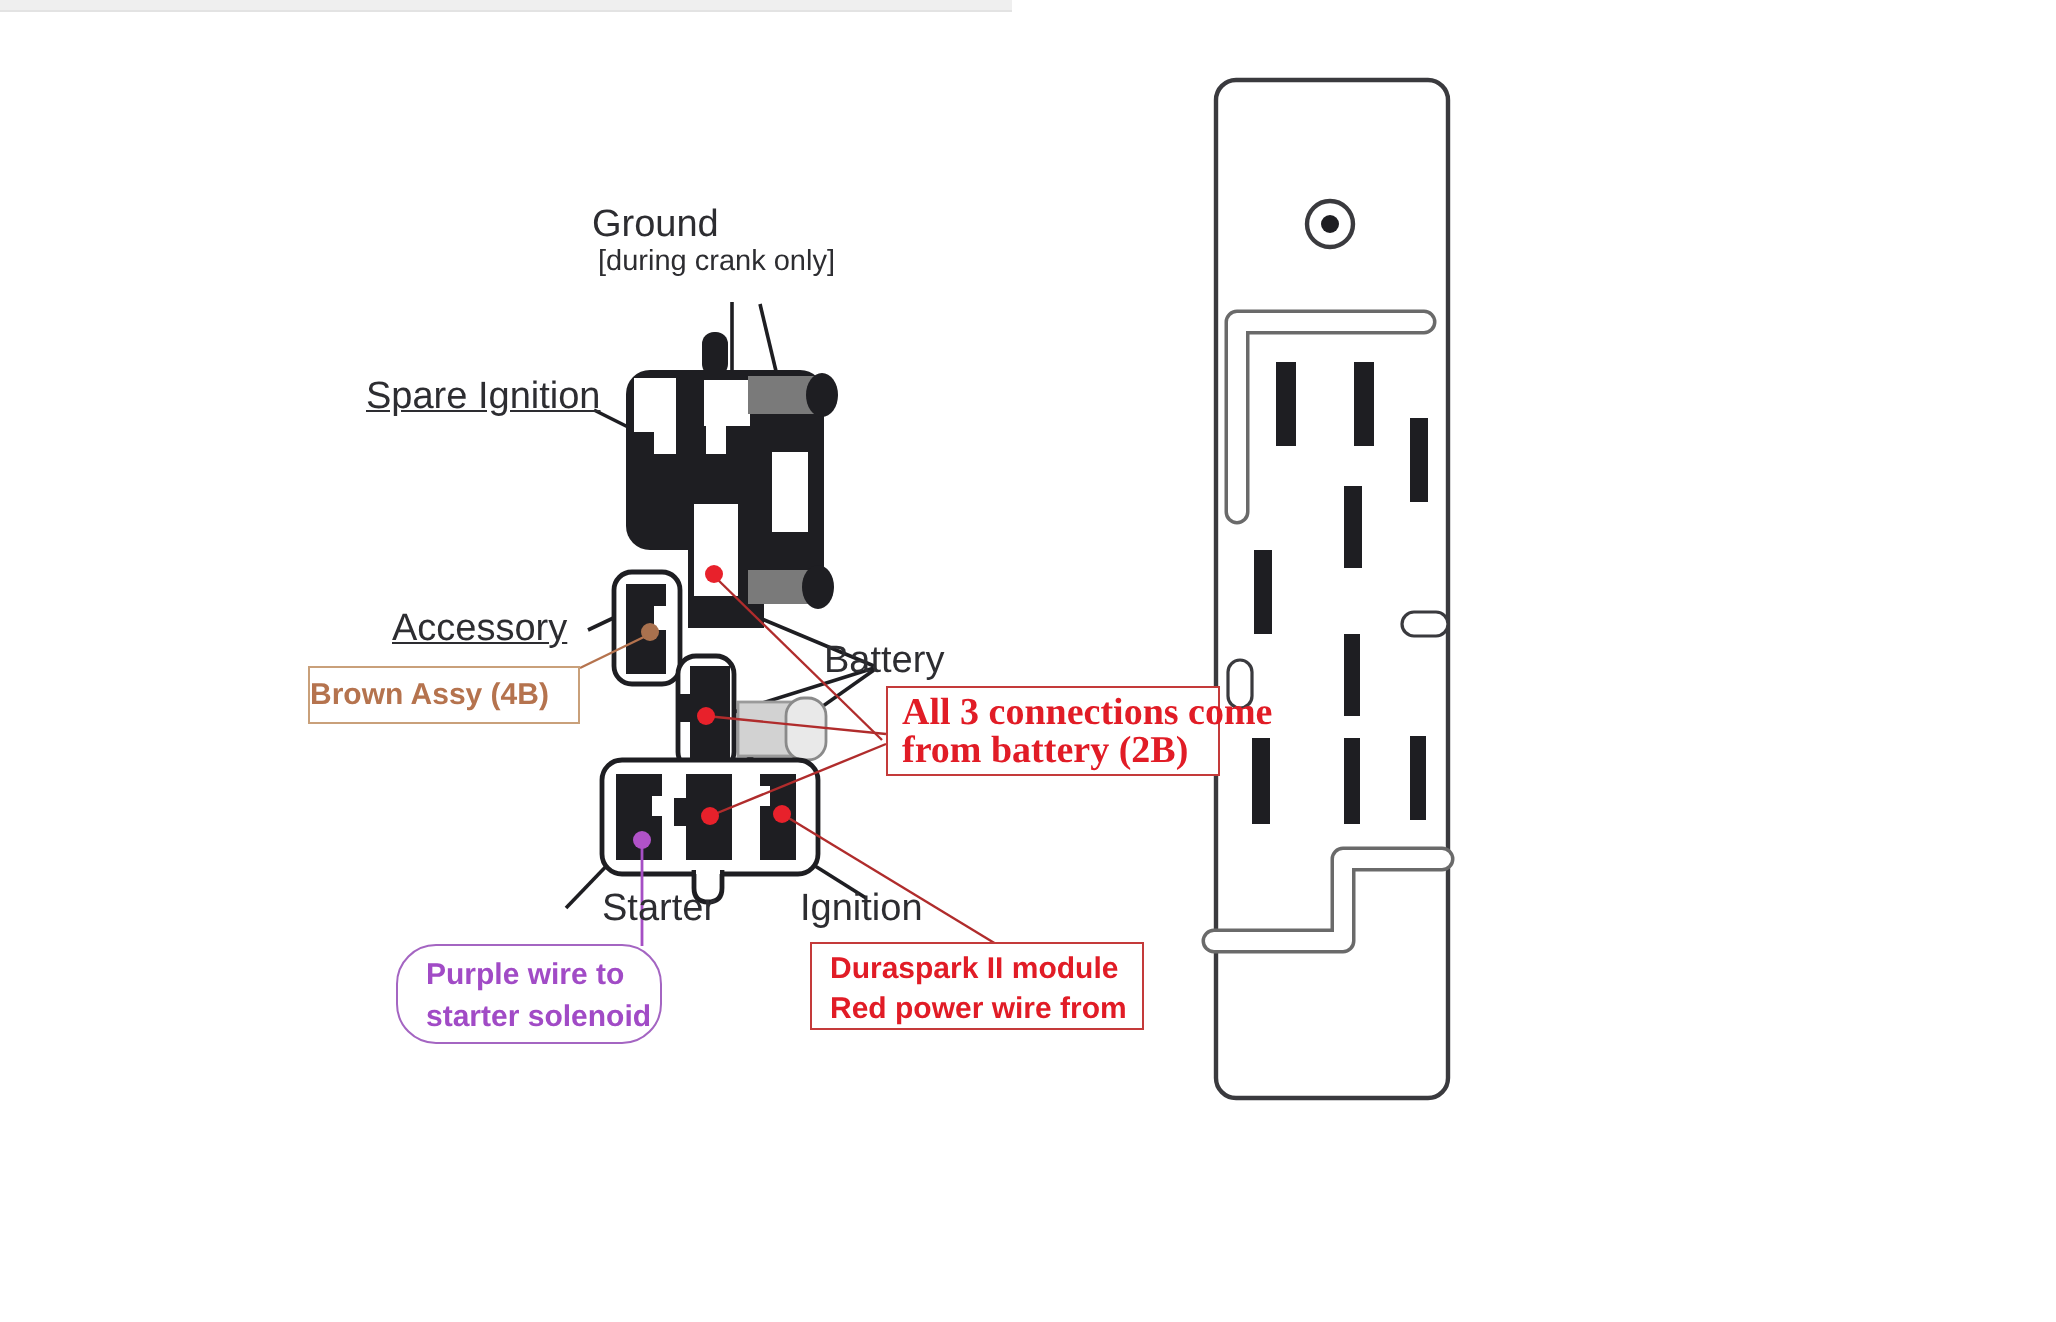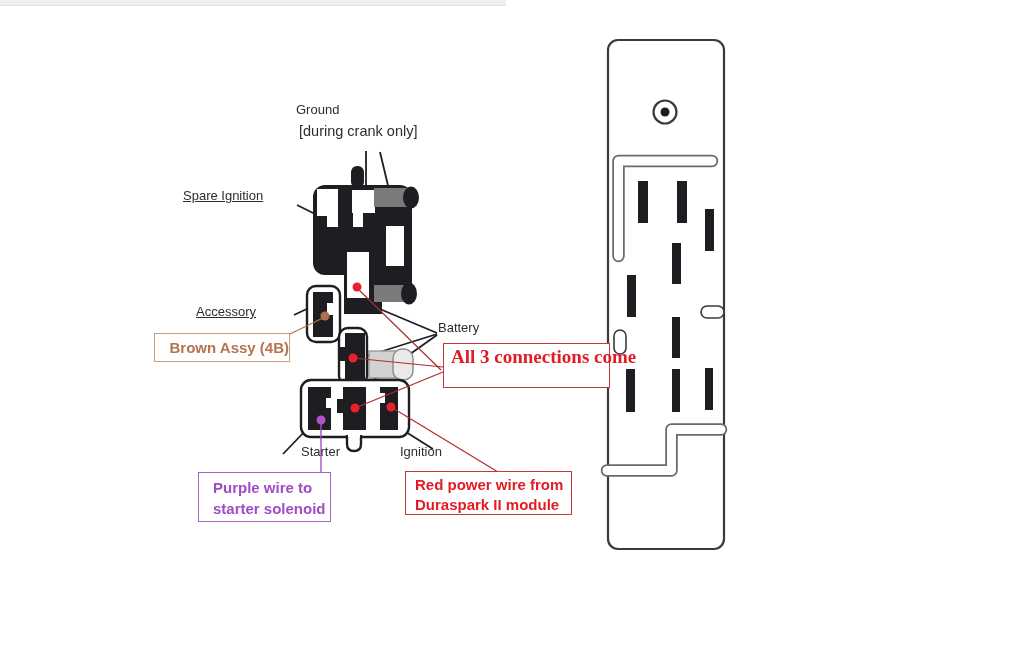--- a/index.html
+++ b/index.html
@@ -1,26 +1,26 @@
 <!DOCTYPE html>
 <html style="--ink: #1e1e22; --label-text: #2d2d31; --red-text: #e11c26; --red-border: #c43a3a; --red-line: #b02c2c; --red-dot: #e8212b; --brown-text: #b5734e; --brown-border: #c9a07a; --brown-line: #b5734e; --brown-dot: #a9714e; --purple-text: #a14bc6; --purple-border: #a465c2; --purple-line: #a54fc4; --purple-dot: #b052c8; --terminal-gray: #7a7a7a; --terminal-light: #d2d2d2; --connector-stroke: #3a3a3e; --groove-stroke: #6a6a6a; --topbar-bg: #efefef;"><head>
 <meta charset="utf-8">
 <style>
   html,body{margin:0;padding:0;background:#fff;}
   .stage{position:relative;width:1028px;height:661px;background:#fff;overflow:hidden;
          font-family:"Liberation Sans",sans-serif;}
   .topbar{position:absolute;left:0;top:0;width:506px;height:5px;
           background:var(--topbar-bg,#efefef);border-bottom:1px solid #e3e3e3;}
   svg.diagram{position:absolute;left:0;top:0;}
-  .lbl{position:absolute;font-size:13px;line-height:1.1;color:var(--label-text,#2d2d31);white-space:nowrap;}
+  .lbl{position:absolute;font-size:19px;line-height:1.1;color:var(--label-text,#2d2d31);white-space:nowrap;}
   .lbl.sub{font-size:14.5px;text-align:center;}
   .note{position:absolute;background:#fff;font-weight:bold;white-space:nowrap;box-sizing:content-box;}
   .note .line{display:block;}
   .note.brown{border:1.5px solid var(--brown-border,#c9a07a);color:var(--brown-text,#b5734e);
-              width:134px;height:27px;line-height:27px;text-align:right;font-size:15px;}
+              width:134px;height:27px;line-height:27px;text-align:left;font-size:15px;}
   .note.red1{border:1.5px solid var(--red-border,#c43a3a);color:var(--red-text,#e11c26);
              width:158px;height:40px;padding:3px 0 0 7px;line-height:19px;font-size:19px;font-family:Liberation Serif, serif;}
   .note.purple{border:1.5px solid var(--purple-border,#a465c2);color:var(--purple-text,#a14bc6);
              width:117px;height:44px;padding:4px 0 0 14px;line-height:21px;font-size:15px;}
   .note.red2{border:1.5px solid var(--red-border,#c43a3a);color:var(--red-text,#e11c26);
              width:156px;height:39px;padding:3px 0 0 9px;line-height:20px;font-size:15px;}
   
   .blk{fill:var(--ink,#1e1e22);}
   .wht{fill:#fff;}
   .ln-black{stroke:var(--ink,#1e1e22);stroke-width:1.8;fill:none;}
@@ -155,33 +155,34 @@
         <rect class="bar" x="672" y="369" width="8" height="43"></rect>
         <rect class="bar" x="705" y="368" width="8" height="42"></rect>
       </g>
     </g>
   </svg>
 
   <div class="lbl" style="left:296px;top:103px;">Ground</div>
   <div class="lbl sub" style="left:299px;top:124px;">[during crank only]</div>
   <div class="lbl" style="left:183px;top:189px;text-decoration:underline;">Spare Ignition</div>
   <div class="lbl" style="left:196px;top:305px;text-decoration:underline;">Accessory</div>
-  <div class="lbl" style="left:438px;top:321px;">Battery</div>
+  <div class="lbl" style="left:412px;top:321px;">Battery</div>
   <div class="lbl" style="left:257px;top:445px;margin-left:44px;">Starter</div>
   <div class="lbl" style="left:400px;top:445px;">Ignition</div>
 
   <div class="note brown" style="left:154px;top:333px;"><span>Brown Assy (4B)</span></div>
 
   <div class="note red1" style="left:443px;top:343px;">
     <span class="line">All 3 connections come</span>
+    <span class="line">from battery (2B)</span>
   </div>
 
-  <div class="note purple" style="left:198px;top:472px;">
+  <div class="note purple" style="left:198px;top:472px;border-radius:20px;">
     <span class="line">Purple wire to</span>
     <span class="line">starter solenoid</span>
   </div>
 
   <div class="note red2" style="left:405px;top:471px;">
+    <span class="line">Duraspark II module</span>
     <span class="line">Red power wire from</span>
-    <span class="line">Duraspark II module</span>
   </div>
 
 </div>
 
 </body></html>

